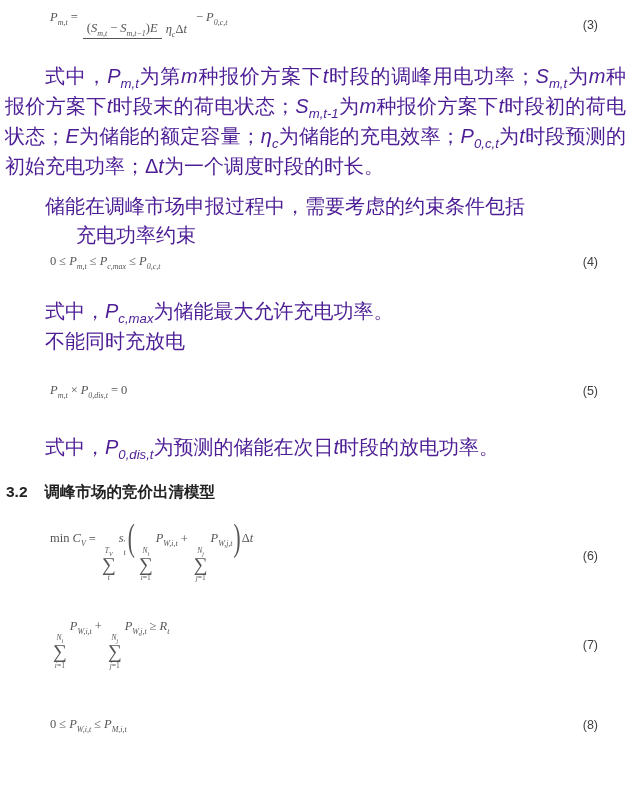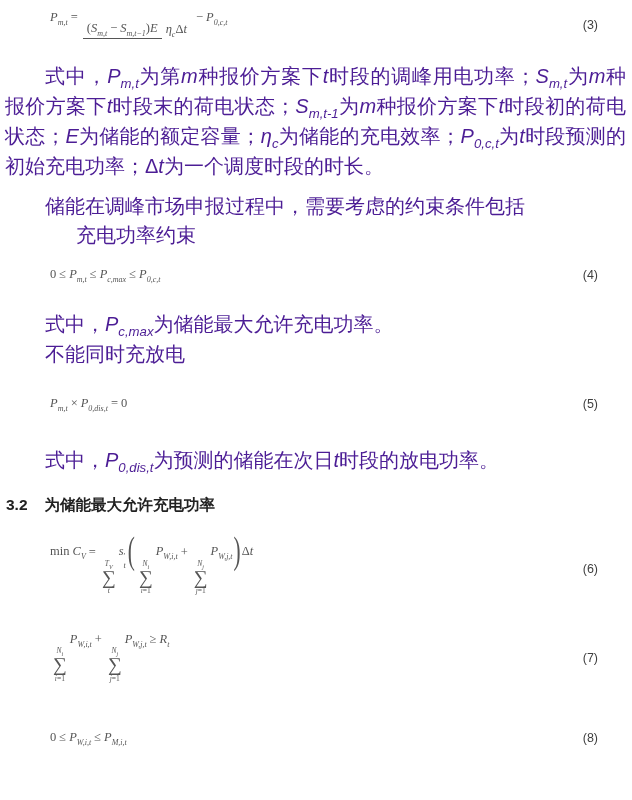--- a/index.html
+++ b/index.html
@@ -84,21 +84,21 @@
     display:inline-block;font-size:1.7em;font-weight:300;
     transform:scaleY(1.75);line-height:0.9;vertical-align:-0.12em;
     margin:0 1px;font-style:normal;
   }
 
   
   .mt-f3{margin-top:4px;}
   .mt-p1{margin-top:26px;}
   .mt-p2{margin-top:17px;}
   .mt-p3{margin-top:6px;padding-left:36px;}
-  .mt-f4{margin-top:20px;}
+  .mt-f4{margin-top:7px;}
   .mt-p4{margin-top:31px;}
   .mt-p5{margin-top:0;}
   .mt-f5{margin-top:30px;}
   .mt-p6{margin-top:38px;}
   .mt-h22{margin-top:13px;}
   .mt-p7{margin-top:7px;}
   .mt-f6{margin-top:24px;}
   .mt-f7{margin-top:36px;}
   .mt-f8{margin-top:47px;}
 </style>
@@ -131,21 +131,21 @@
   <p class="para indent mt-p5">不能同时充放电</p>
 
   <div class="eqrow mt-f5">
     <div class="eq"><span class="mv">P</span><sub>m,t</sub><span class="mo">×</span><span class="mv">P</span><sub>0,dis,t</sub><span class="mo">=</span><span class="mr">0</span></div>
     <div class="eqno">(5)</div>
   </div>
 
   <p class="para indent mt-p6">式中，<span class="im"><span class="mv">P</span><sub>0,dis,t</sub></span>为预测的储能在次日<span class="im"><span class="mv">t</span></span>时段的放电功率。</p>
 
   <h2 class="sec-heading mt-h22">
-    <span class="sec-num">3.2</span><span>为储能最大允许充电功率</span>
+    <span class="sec-num">3.2</span><span>调峰市场的竞价出清模型</span>
   </h2>
 
 
   <div class="eqrow mt-f6">
     <div class="eq"><span class="mr">min </span><span class="mv">C</span><sub>V</sub><span class="mo">=</span><span class="msum">
           <span class="mlim"><span class="mv">T</span><sub>V</sub></span>
           <span class="msigma">∑</span>
           <span class="mlim"><span class="mv">t</span></span>
         </span><span class="mv">s</span><span class="mss">
           <span><span class="mr">′</span></span>

